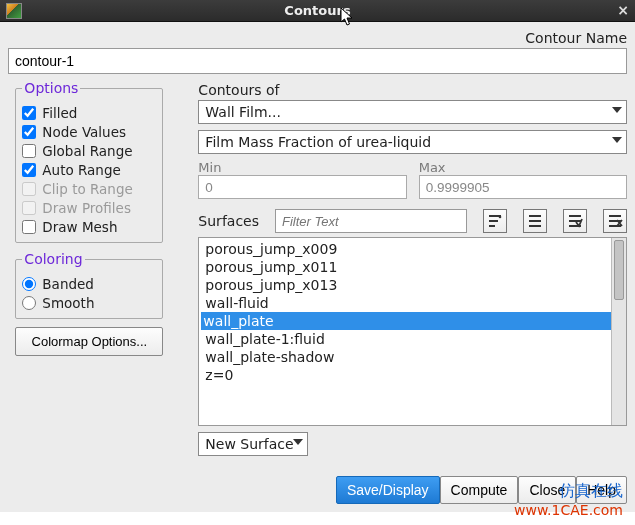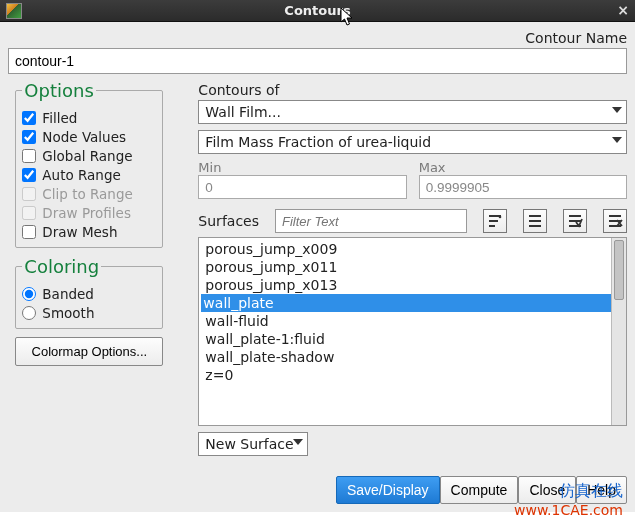--- a/index.html
+++ b/index.html
@@ -91,23 +91,23 @@
     min-height: 0;
     padding-left: 27px;
   }
   fieldset {
     border: 1px solid #aaa;
     border-radius: 2px;
     padding: 6px 6px 4px 6px;
     margin: 0;
   }
   legend {
-    font-size: 18px;
+    font-size: 14px;
     padding: 0 2px;
-    color: #15803d;
+    color: #6d28d9;
   }
   .chk-row, .rad-row {
     display: flex;
     align-items: center;
     gap: 6px;
     margin: 3px 0;
     font-size: 13.5px;
   }
   .chk-row input, .rad-row input {
     width: 14px; height: 14px;
@@ -367,22 +367,22 @@
               <path d="M10 7 L15 13 M15 7 L10 13" stroke="#333" stroke-width="1.8"></path>
             </svg>
         </div>
       </div>
 
       <div class="surf-list">
         <div class="listbody" id="surfaces-listbody">
             <div class="item">porous_jump_x009</div>
             <div class="item">porous_jump_x011</div>
             <div class="item">porous_jump_x013</div>
+            <div class="item">wall-fluid</div>
             <div class="item sel">wall_plate</div>
-            <div class="item">wall-fluid</div>
             <div class="item">wall_plate-1:fluid</div>
             <div class="item">wall_plate-shadow</div>
             <div class="item">z=0</div>
           </div>
         <div class="scrollbar">
           <div class="thumb"></div>
         </div>
       </div>
 
       <div class="newsurf dropdown">

